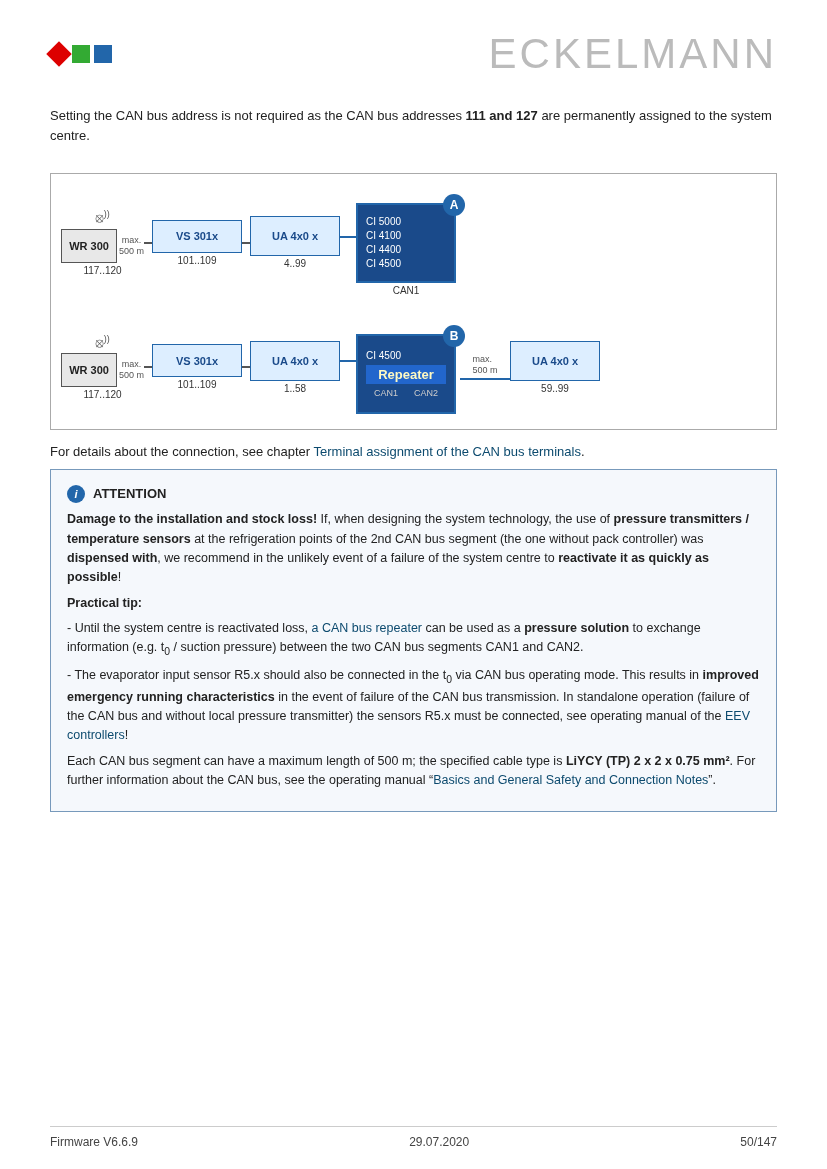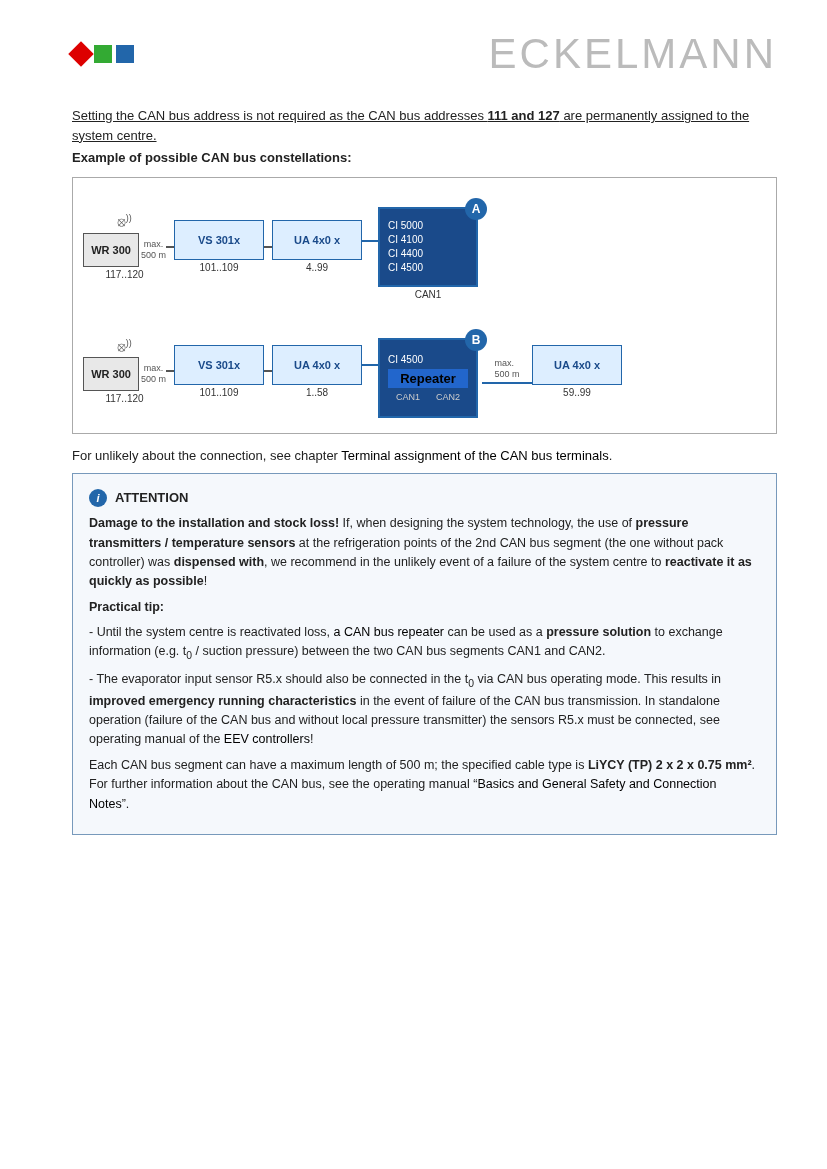--- a/index.html
+++ b/index.html
@@ -8,21 +8,21 @@
       min-height: 1169px;
       background: #fff;
       font-family: Arial, sans-serif;
       font-size: 13px;
       color: #222;
       position: relative;
     }
     .page {
       width: 827px;
       min-height: 1169px;
-      padding: 30px 50px 30px 72px;
+      padding: 30px 50px 30px 50px;
       position: relative;
     }
     
     .header {
       display: flex;
       justify-content: space-between;
       align-items: center;
       margin-bottom: 28px;
     }
     .logo-shapes {
@@ -48,22 +48,21 @@
       font-weight: 300;
       letter-spacing: 3px;
       color: #bbb;
       font-family: Arial, sans-serif;
     }
 
     
     .intro-text {
       font-size: 13px;
       line-height: 1.5;
-      margin-bottom: 5px;
-      text-decoration: underline;
+      margin-bottom: 28px;
     }
     .example-heading {
       font-weight: bold;
       font-size: 13px;
       margin-bottom: 12px;
     }
 
     
     .diagrams {
       border: 1px solid #aaa;
@@ -97,21 +96,21 @@
     .max-label {
       font-size: 9px;
       color: #555;
       text-align: center;
       line-height: 1.2;
     }
     .vs-block {
       border: 1.5px solid #2266aa;
       background: #ddeeff;
       width: 90px;
-      height: 40px;
+      height: 33px;
       display: flex;
       flex-direction: column;
       align-items: center;
       justify-content: center;
       font-size: 11px;
       font-weight: bold;
       color: #1a4a8a;
     }
     .ua-block {
       border: 1.5px solid #2266aa;
@@ -165,21 +164,21 @@
       min-height: 80px;
       display: flex;
       flex-direction: column;
       align-items: flex-start;
       justify-content: center;
       padding: 6px 8px;
       position: relative;
     }
     .repeater-block .ci-row { color: #fff; font-size: 10px; }
     .repeater-label {
-      color: #000000;
+      color: #fef9c3;
       font-size: 13px;
       font-weight: bold;
       background: #2266cc;
       width: 100%;
       text-align: center;
       padding: 2px 0;
       margin-top: 4px;
     }
     .can-labels-row {
       display: flex;
@@ -226,21 +225,21 @@
       background: #2266aa;
       color: #fff;
       font-size: 11px;
       display: flex;
       align-items: center;
       justify-content: center;
       font-style: italic;
       font-weight: bold;
       flex-shrink: 0;
     }
-    .link-blue { color: #000000; text-decoration: none; }
+    .link-blue { color: #0c4a6e; text-decoration: none; }
     .attention-body p { margin-bottom: 6px; }
 
     
     .footer {
       position: absolute;
       bottom: 20px;
       left: 50px;
       right: 50px;
       display: flex;
       justify-content: space-between;
@@ -277,21 +276,20 @@
       <div class="logo-square-green"></div>
       <div class="logo-square-blue"></div>
     </div>
     <div class="brand-name">ECKELMANN</div>
   </div>
 
   <p class="intro-text">
     <span>Setting the CAN bus address is not required as the CAN bus addresses </span><strong>111 and 127</strong><span> are permanently assigned to the system centre.</span>
   </p>
 
-  <p class="example-heading">Example of possible CAN bus constellations:</p>
 
   <div class="diagrams">
 
     <div style="display:flex;align-items:center;gap:0;margin-bottom:24px;">
 
       <div class="blk-wrap" style="margin-right:0;">
         <div class="wr-antenna">⦻︎<span style="font-size:9px;vertical-align:super;">))</span></div>
         <div style="display:flex;align-items:center;">
           <div class="wr-box">WR 300</div>
           <div style="display:flex;flex-direction:column;align-items:center;margin-left:2px;">
@@ -382,21 +380,21 @@
 
       <div class="blk-wrap">
         <div class="ua-block-b">UA 4x0 x</div>
         <div class="addr-label">59..99</div>
       </div>
 
     </div>
   </div>
 
   <p class="for-details">
-    <span>For unlikely about the connection, see chapter </span><a class="link-blue" href="#">Terminal assignment of the CAN bus terminals</a><span>.</span>
+    <span>For details about the connection, see chapter </span><a class="link-blue" href="#">Terminal assignment of the CAN bus terminals</a><span>.</span>
   </p>
 
   <div class="attention-box">
     <div class="attention-header">
       <div class="info-circle">i</div>
       <span>ATTENTION</span>
     </div>
     <div class="attention-body">
       <p>
         <strong>Damage to the installation and stock loss!</strong><span> If, when designing the system technology, the use of </span><strong>pressure transmitters / temperature sensors</strong><span> at the refrigeration points of the 2nd CAN bus segment (the one without pack controller) was </span><strong>dispensed with</strong><span>, we recommend in the unlikely event of a failure of the system centre to </span><strong>reactivate it as quickly as possible</strong><span>!</span>
@@ -407,14 +405,19 @@
       </p>
       <p>
         <span>- The evaporator input sensor R5.x should also be connected in the t</span><sub>0</sub><span> via CAN bus operating mode. This results in </span><strong>improved emergency running characteristics</strong><span> in the event of failure of the CAN bus transmission. In standalone operation (failure of the CAN bus and without local pressure transmitter) the sensors R5.x must be connected, see operating manual of the </span><a class="link-blue" href="#">EEV controllers</a><span>!</span>
       </p>
       <p>
         <span>Each CAN bus segment can have a maximum length of 500 m; the specified cable type is </span><strong>LiYCY (TP) 2 x 2 x 0.75 mm²</strong><span>. For further information about the CAN bus, see the operating manual “</span><a class="link-blue" href="#">Basics and General Safety and Connection Notes</a><span>”.</span>
       </p>
     </div>
   </div>
 
+  <div class="footer">
+    <span>Firmware V6.6.9</span>
+    <span>29.07.2020</span>
+    <span>50/147</span>
+  </div>
 
 </div>
 
 </body></html>

